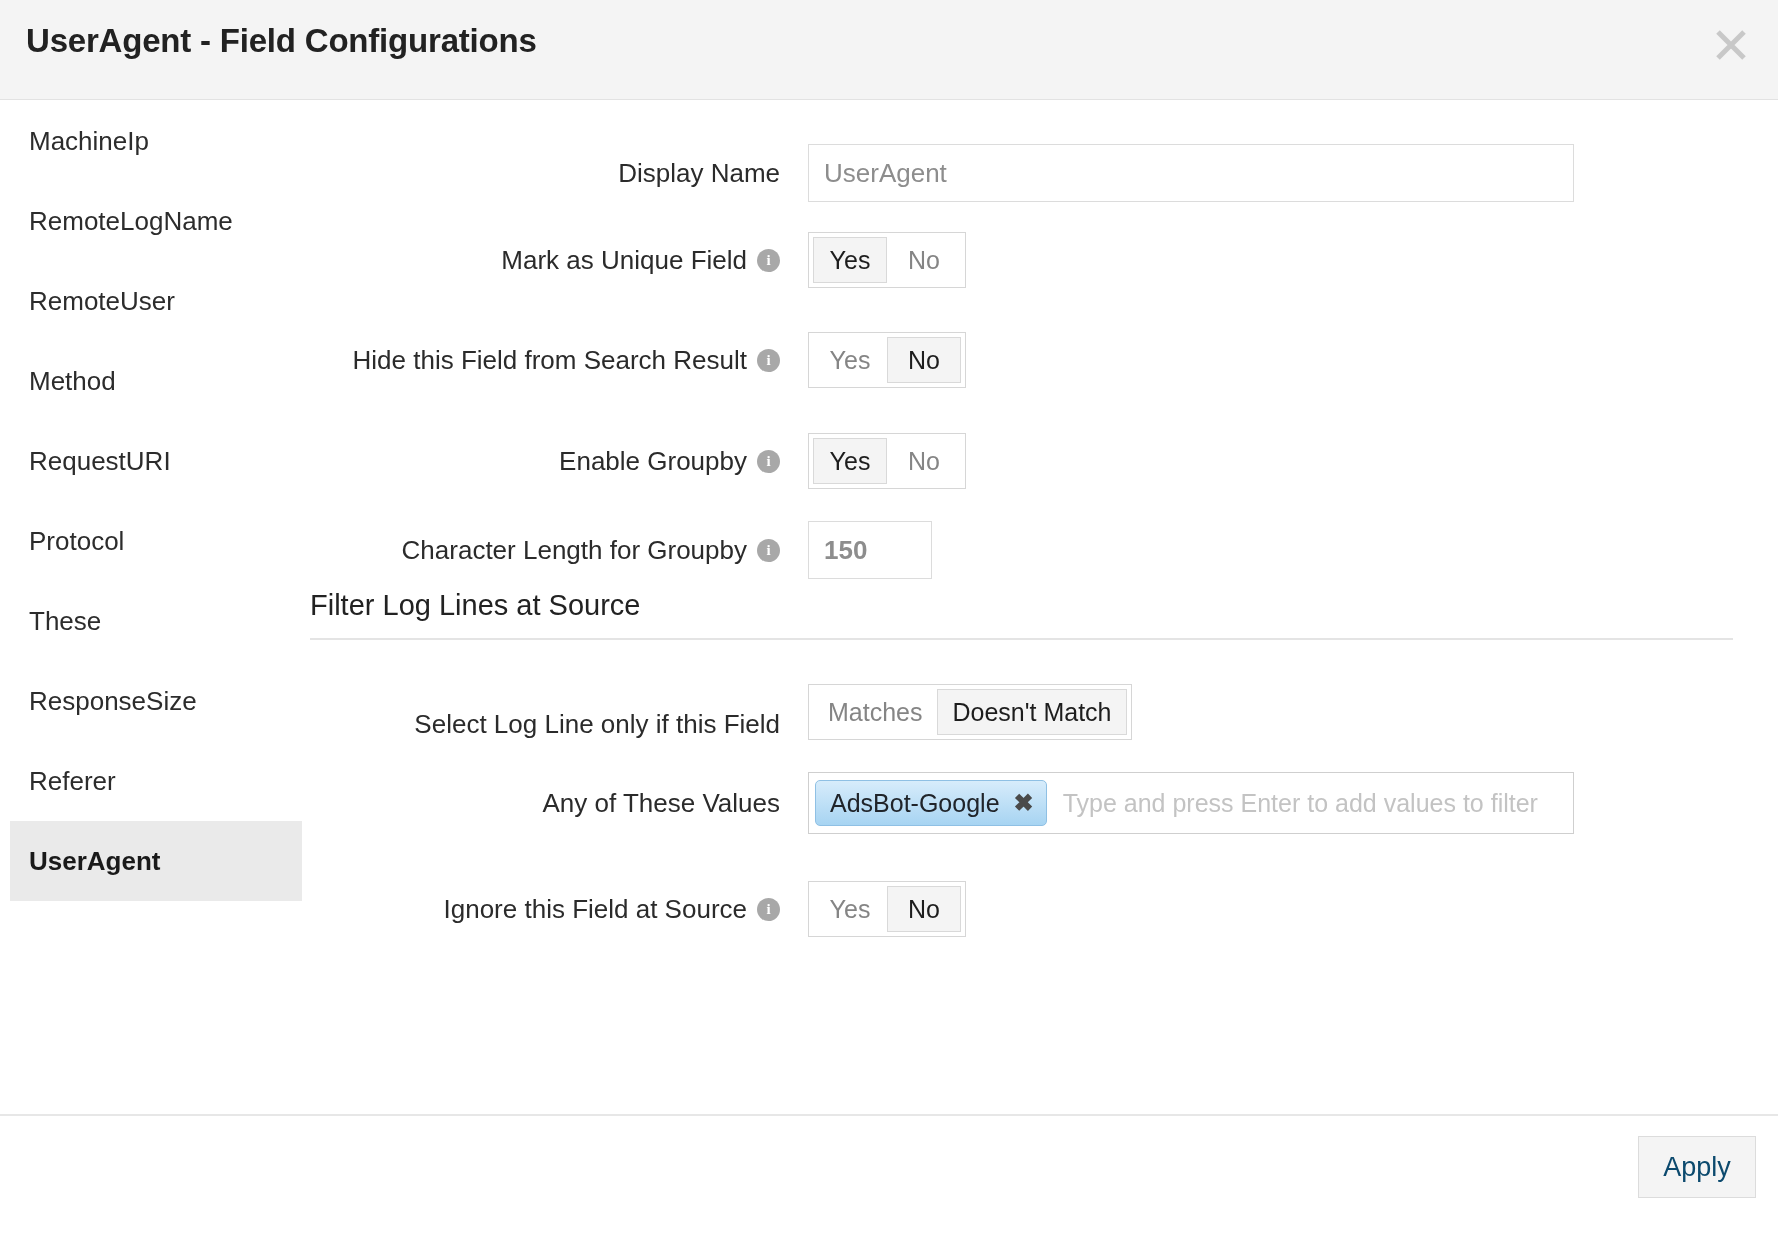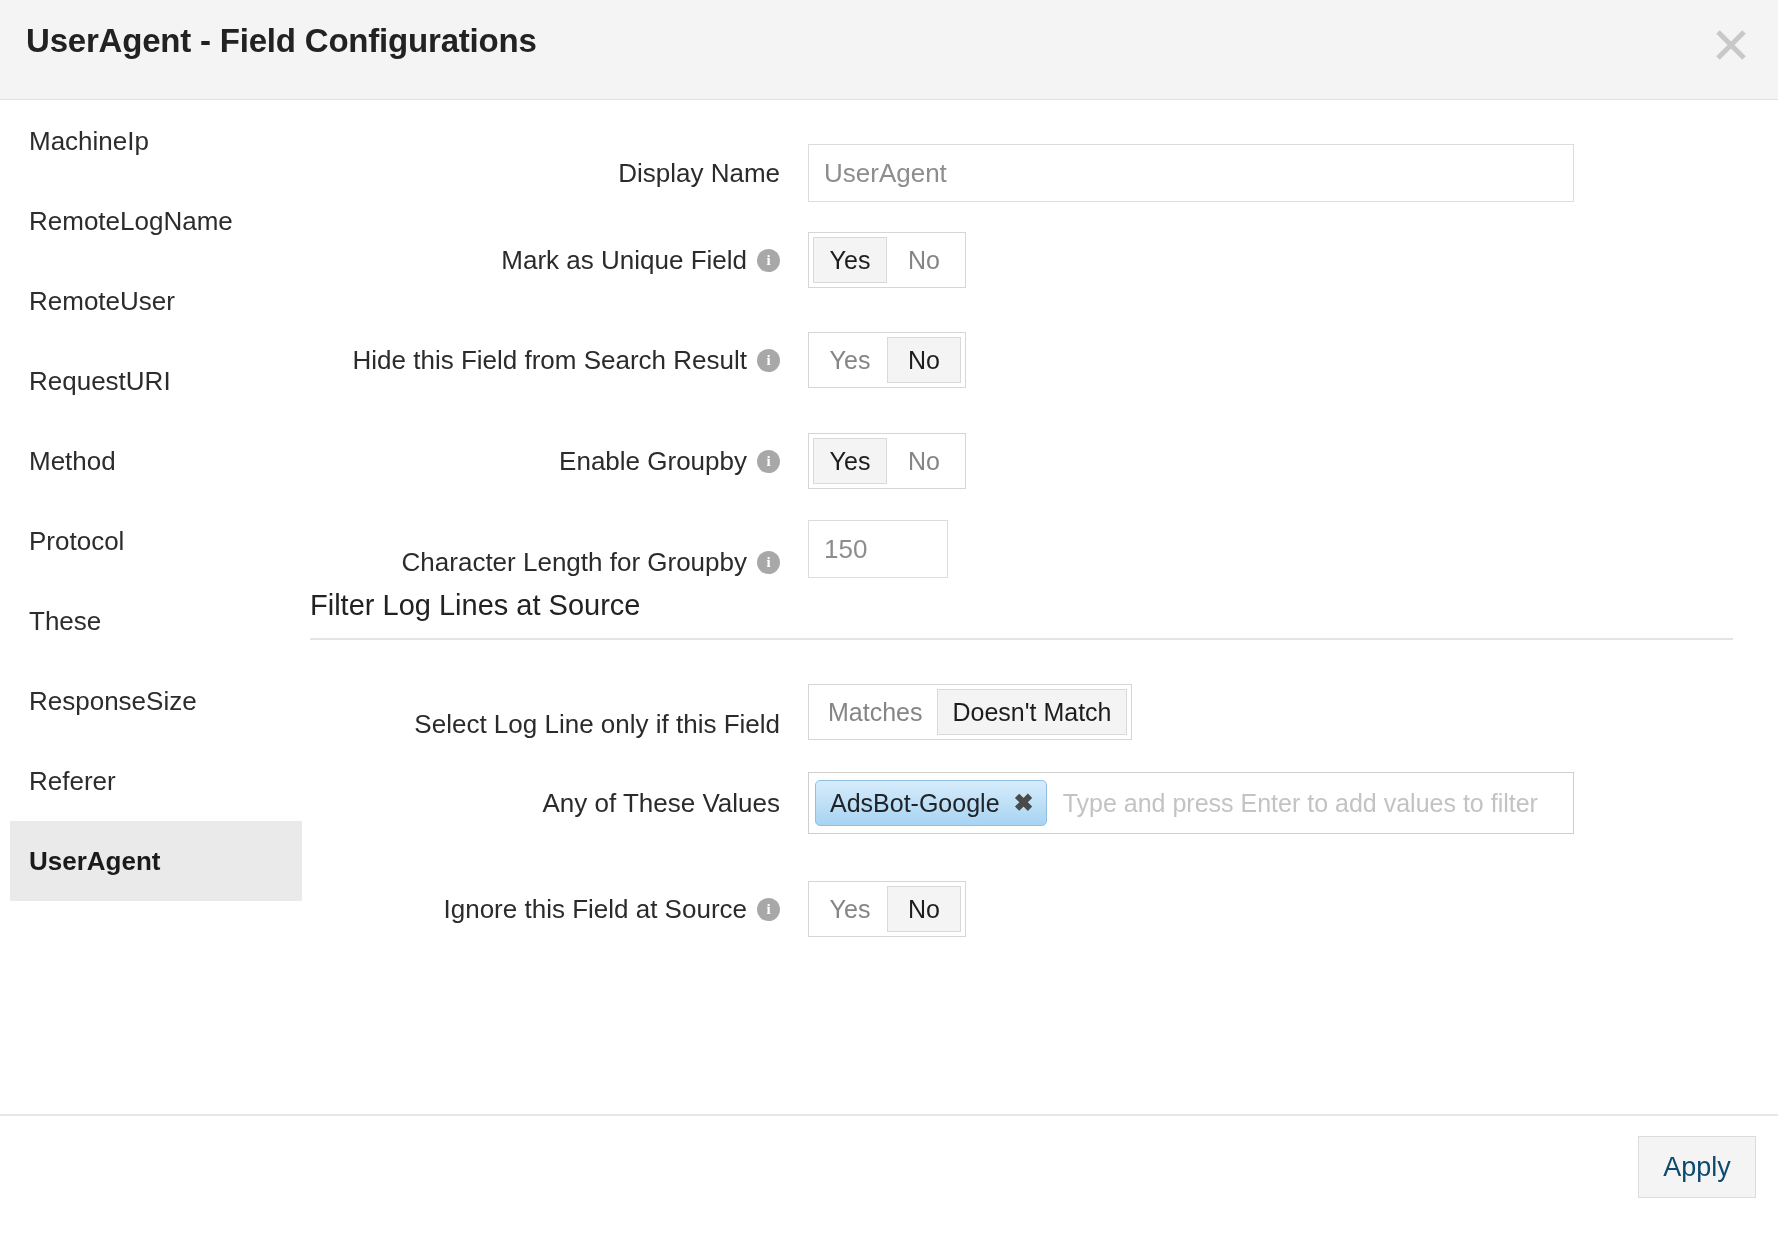--- a/index.html
+++ b/index.html
@@ -154,21 +154,21 @@
     font-size: 26px;
     color: #8d8d8d;
     padding: 0 15px;
     box-sizing: border-box;
     display: flex;
     align-items: center;
     font-family: "Liberation Sans", sans-serif;
     outline: none;
   }
   .input-display-name { width: 766px; }
-  .input-charlen { width: 140px; }
+  .input-charlen { width: 124px; font-weight: bold; }
 
   
   .segmented {
     display: inline-flex;
     border: 1px solid #d6d6d6;
     background: #ffffff;
     box-sizing: border-box;
     height: 56px;
     align-items: stretch;
     padding: 4px;
@@ -295,22 +295,22 @@
       </svg>
     </div>
   </div>
 
   <div class="dialog-body">
 
     <div class="sidebar">
       <div class="sidebar-item" style="top:0">MachineIp</div>
       <div class="sidebar-item">RemoteLogName</div>
       <div class="sidebar-item">RemoteUser</div>
+      <div class="sidebar-item">Method</div>
       <div class="sidebar-item">RequestURI</div>
-      <div class="sidebar-item">Method</div>
       <div class="sidebar-item">Protocol</div>
       <div class="sidebar-item">These</div>
       <div class="sidebar-item">ResponseSize</div>
       <div class="sidebar-item">Referer</div>
       <div class="sidebar-item selected">UserAgent</div>
     </div>
 
     <div class="main">
 
       <div class="form-row" style="top:44px;">
@@ -352,21 +352,21 @@
           <span class="info-icon">i</span>
         </div>
         <div class="row-control">
           <div class="segmented">
             <div class="seg-opt active">Yes</div>
             <div class="seg-opt">No</div>
           </div>
         </div>
       </div>
 
-      <div class="form-row" style="top:421px;align-items:flex-end;">
+      <div class="form-row" style="top:421px;">
         <div class="row-label">
           <span>Character Length for Groupby</span>
           <span class="info-icon">i</span>
         </div>
         <div class="row-control">
           <div class="text-input input-charlen">150</div>
         </div>
       </div>
 
       <div class="section-header" style="top:488px;">

